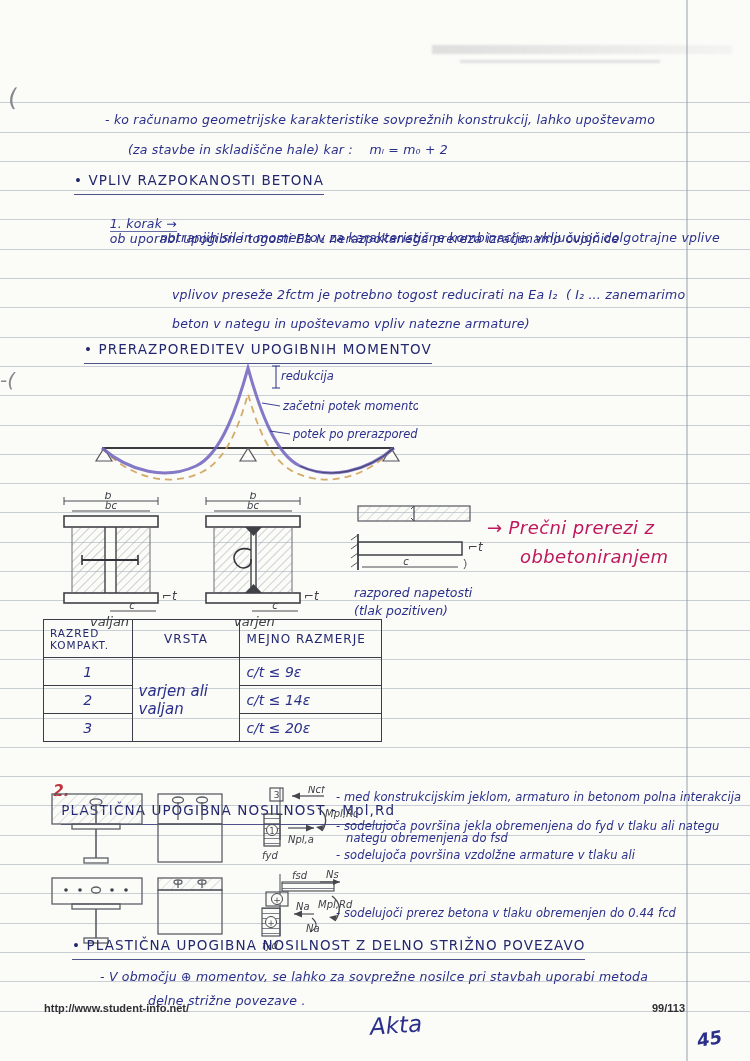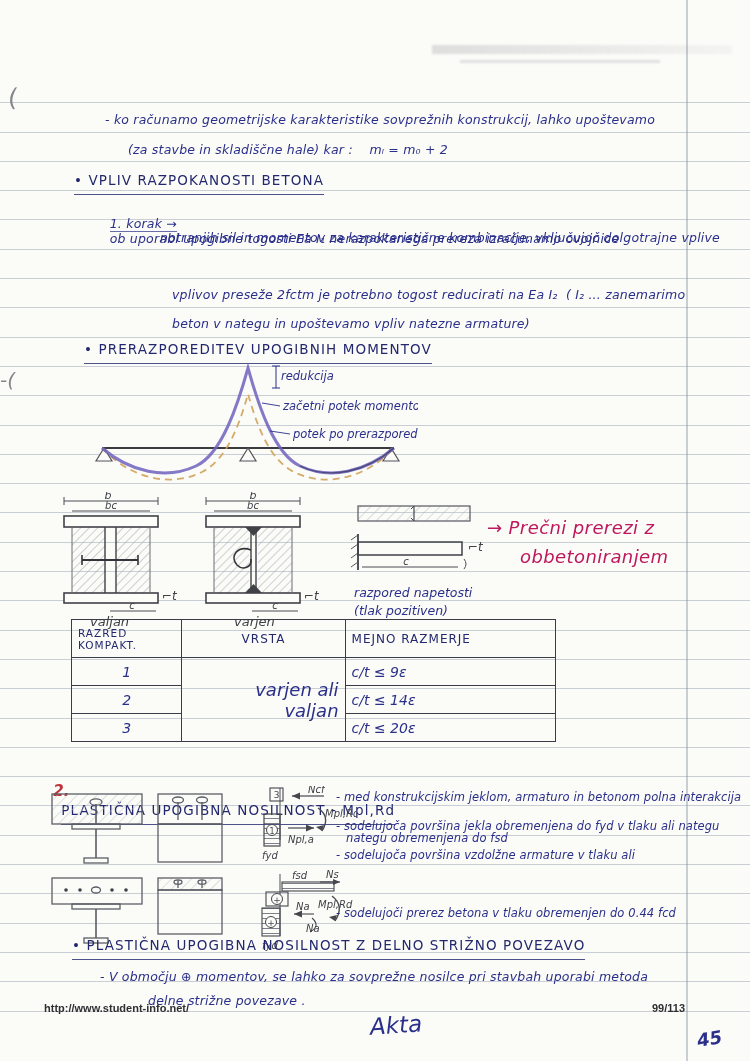--- a/index.html
+++ b/index.html
@@ -25,21 +25,21 @@
   .print{font-family:"Liberation Sans",sans-serif;font-weight:bold;
     font-size:11px;color:#2f2f33;letter-spacing:0;}
   .sig{font-style:italic;color:#2a2f8a;font-size:23px;transform:rotate(-4deg);}
   .corner{font-style:italic;color:#2a2f8a;font-size:18px;transform:rotate(-10deg);font-weight:bold;}
   .margin-mark{color:#84878d;font-size:24px;font-style:italic;}
   table.limits{border-collapse:collapse;background:transparent;}
   table.limits td,table.limits th{border:1.5px solid #3a3c48;padding:0 6px;vertical-align:middle;}
   .th-hand{font-weight:500;color:#23286e;font-size:12px;letter-spacing:1px;
     font-style:normal;text-align:left;white-space:pre-line;}
   .cell-num{font-style:italic;color:#2a2f8a;font-size:14px;text-align:center;}
-  .cell-hand{font-style:italic;color:#2a2f8a;font-size:18px;text-align:right;}
+  .cell-hand{font-style:italic;color:#2a2f8a;font-size:15px;text-align:left;}
   .cell-limit{font-style:italic;color:#2a2f8a;font-size:14px;text-align:left;padding-left:18px;}
   svg text{font-family:"DejaVu Sans",sans-serif;}
   .svgtxt{font-style:italic;fill:#2a2f8a;}
   .svgtxt-dark{font-style:italic;fill:#3f4147;}
 </style>
 </head>
 <body>
 
 <div class="paper">
   <div class="ruling"></div>
@@ -164,21 +164,21 @@
       <path d="M416,67 q4,5 0,10" fill="none" stroke="#4a4c52" stroke-width="1"></path>
       <text x="420" y="59" font-size="12" class="svgtxt-dark">⌐t</text>
       <text x="306" y="105" font-size="12.5" class="svgtxt">razpored napetosti</text>
       <text x="306" y="123" font-size="12.5" class="svgtxt">(tlak pozitiven)</text>
     </g>
   </svg>
 
   <div class="abs bluenote" style="left:487px;top:517px;">→ Prečni prerezi z</div>
   <div class="abs bluenote" style="left:520px;top:546px;">obbetoniranjem</div>
 
-  <table class="limits abs" style="left:71px;top:619px;width:485px;border-radius:14px;">
+  <table class="limits abs" style="left:43px;top:619px;width:339px;border-radius:14px;">
     <tbody><tr style="height:38px;">
       <th class="th-hand" style="width:92px;font-size:10.5px;">RAZRED
 KOMPAKT.</th>
       <th class="th-hand" style="width:142px;text-align:center;">VRSTA</th>
       <th class="th-hand" style="width:187px;">MEJNO RAZMERJE</th>
     </tr>
     <tr style="height:28px;">
       <td class="cell-num">1</td>
       <td class="cell-hand" rowspan="3" style="white-space:pre-line;">varjen ali
 valjan</td>

